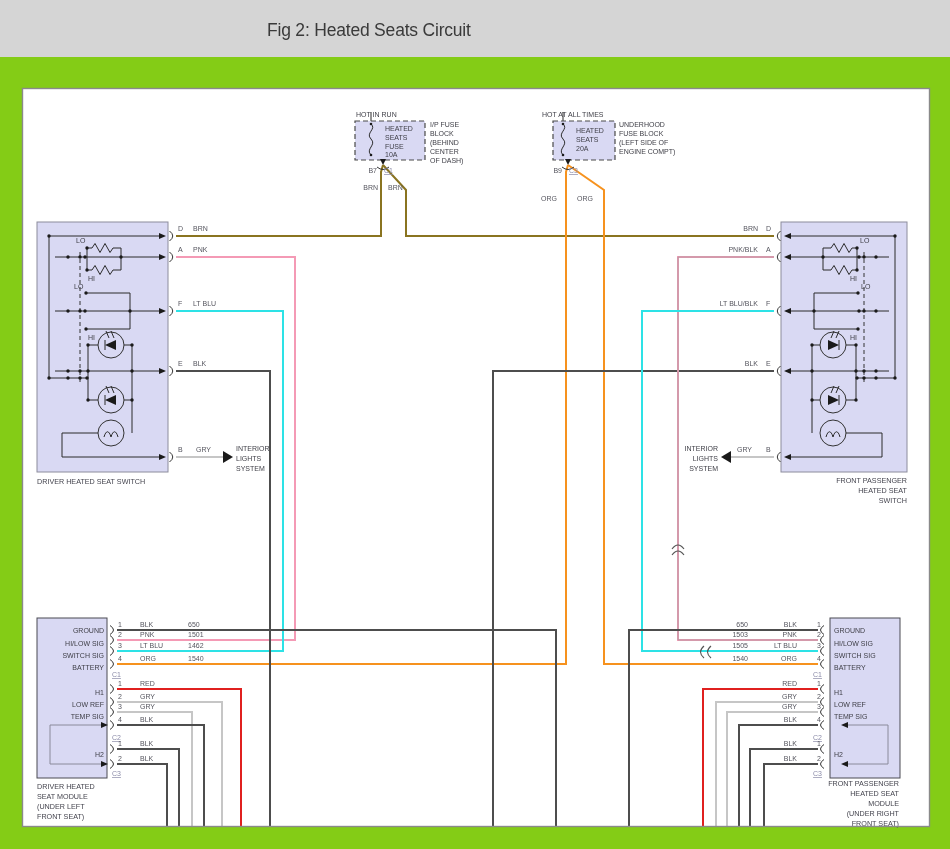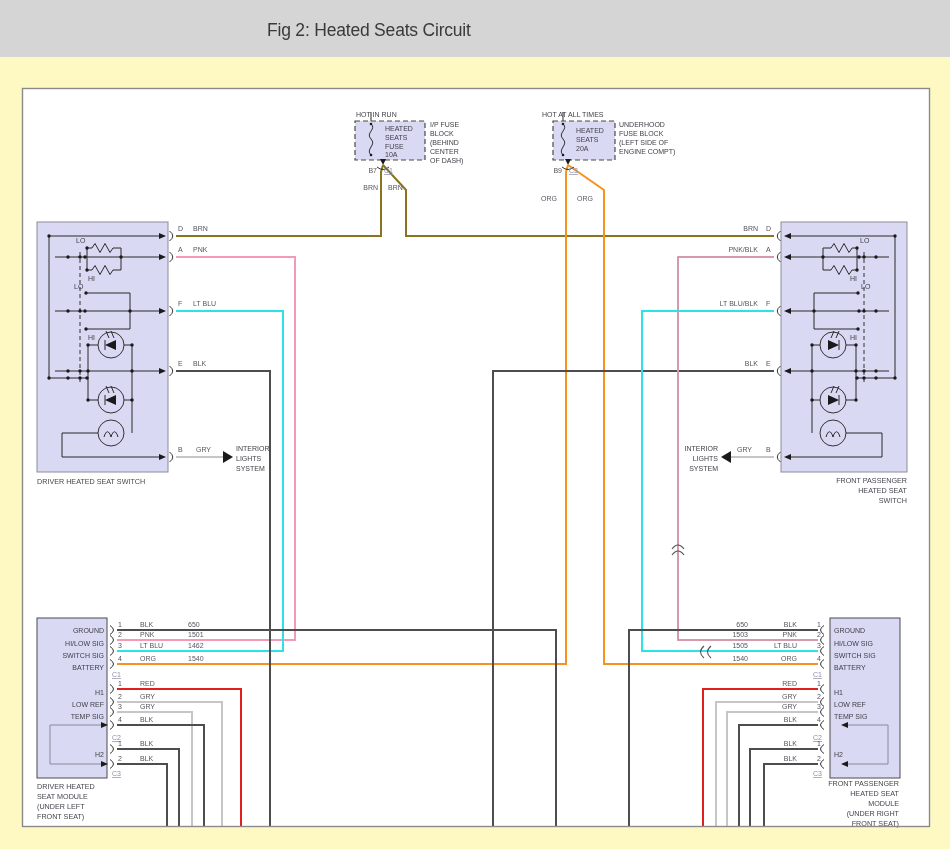--- a/index.html
+++ b/index.html
@@ -1,16 +1,16 @@
 <!DOCTYPE html>
 <html><head>
 <meta charset="utf-8">
 <style>
   html,body{margin:0;padding:0;background:#ffffff;}
-  .page{position:relative;width:950px;height:849px;background:#fef9c3;overflow:hidden;
+  .page{position:relative;width:950px;height:849px;background:#84cc16;overflow:hidden;
         font-family:"Liberation Sans", sans-serif;}
   svg{display:block;}
   text{font-family:"Liberation Sans", sans-serif;}
   .title-text{font-size:17.5px;letter-spacing:-0.2px;}
   .t7{font-size:7px;fill:#3e3e46;}
   .tl{font-size:7px;fill:#55555e;}
   .tc{font-size:7px;fill:#8b8ba8;text-decoration:underline;}
   .tb{font-size:7.2px;fill:#44444e;}
   .end{text-anchor:end;}
   .wire{fill:none;stroke-width:2;}

